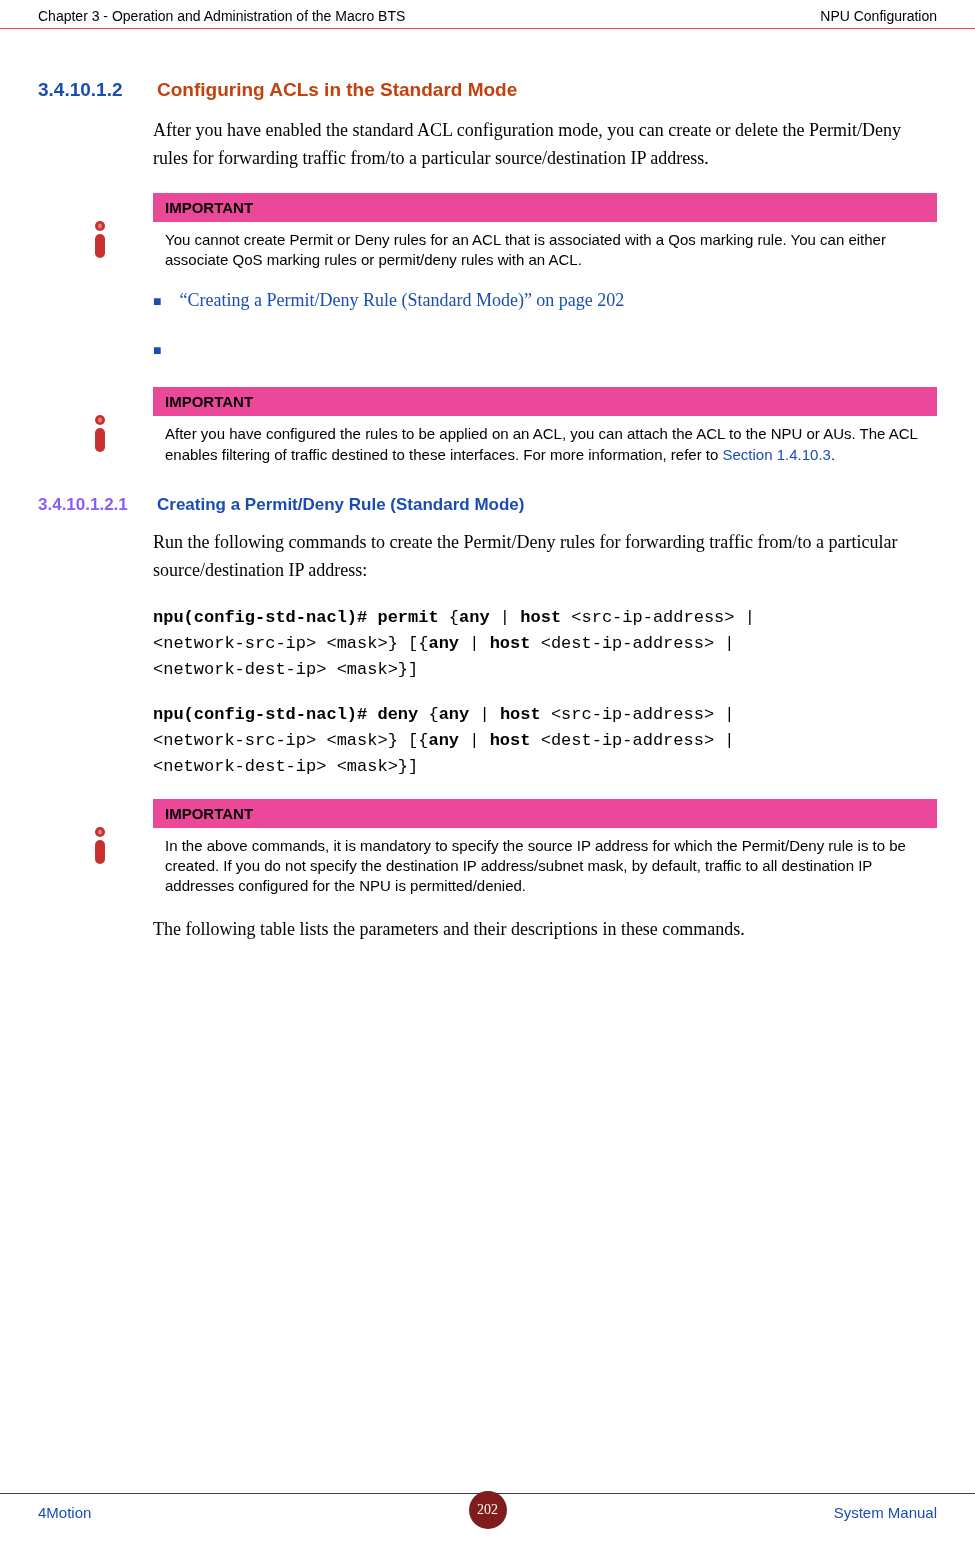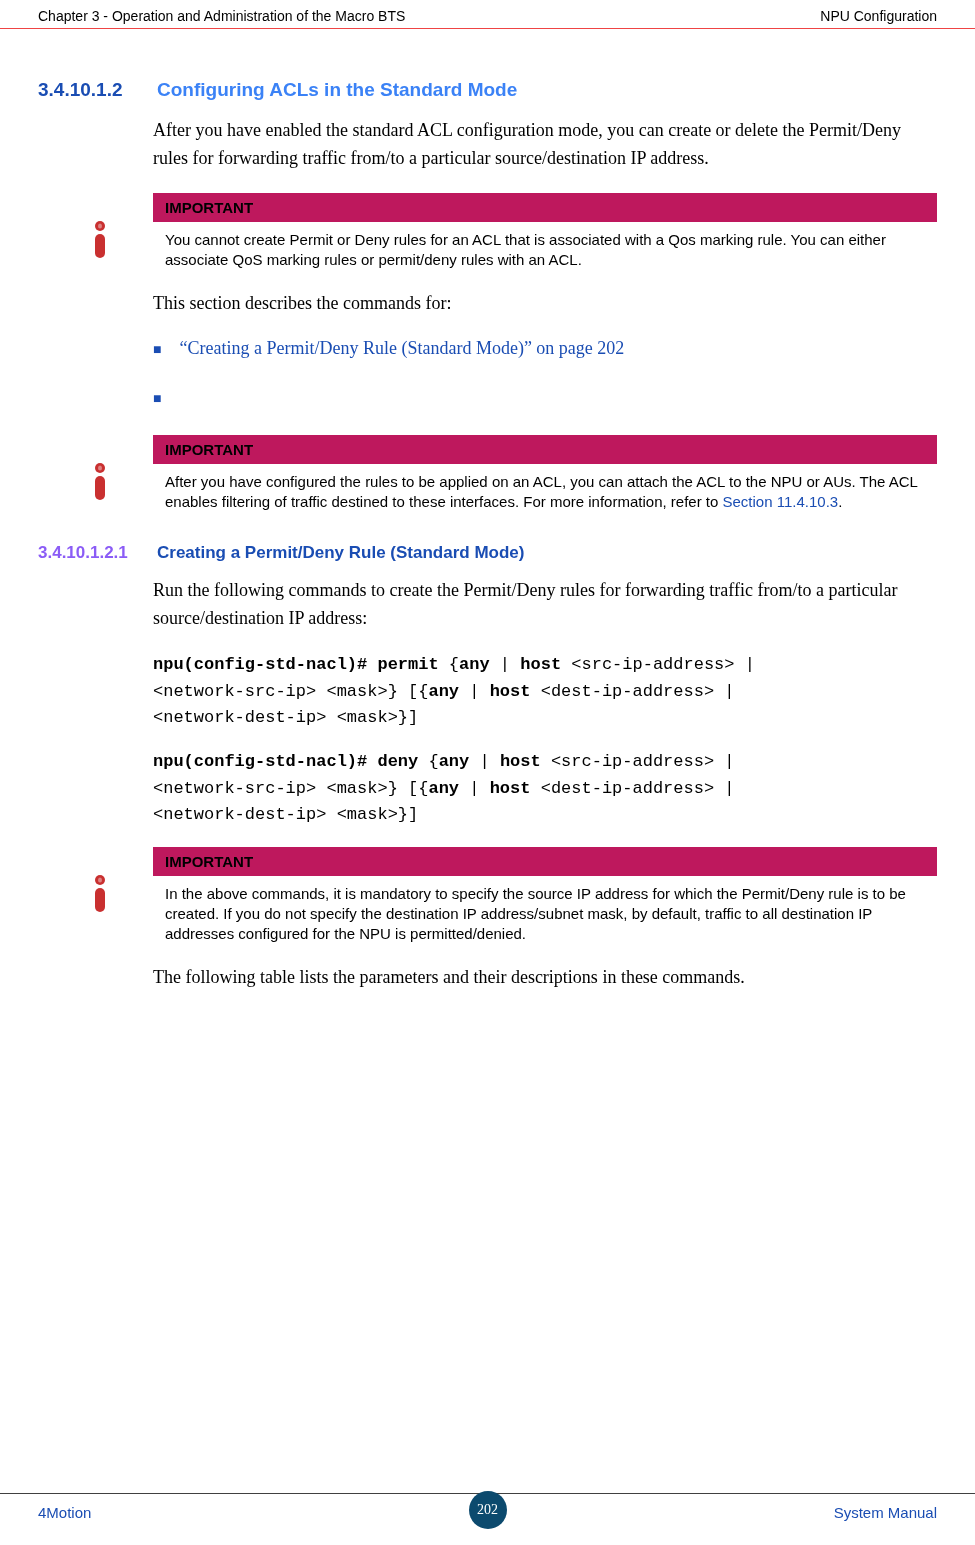--- a/index.html
+++ b/index.html
@@ -30,40 +30,40 @@
     .section-num {
       color: #1a4db3;
       font-family: Arial, Helvetica, sans-serif;
       font-weight: bold;
       font-size: 19px;
       display: inline-block;
       width: 115px;
       vertical-align: top;
     }
     .section-title {
-      color: #3b82f6;
+      color: #c2410c;
       font-family: Arial, Helvetica, sans-serif;
       font-weight: bold;
       font-size: 19px;
       display: inline-block;
     }
     .section-row {
       margin-bottom: 16px;
     }
     .body-text {
       font-size: 18px;
       line-height: 1.55;
       margin-left: 115px;
       margin-bottom: 20px;
     }
     .important-box {
       margin: 12px 0 20px 52px;
     }
     .important-header {
-      background: #be185d;
+      background: #ec4899;
       font-family: Arial, Helvetica, sans-serif;
       font-weight: bold;
       font-size: 15px;
       padding: 6px 12px;
       margin-left: 63px;
     }
     .important-row {
       display: flex;
       align-items: flex-start;
     }
@@ -146,21 +146,21 @@
       border-top: 1px solid #404040;
       padding-top: 10px;
     }
     .footer-left {
       color: #1a4db3;
     }
     .footer-right {
       color: #1a4db3;
     }
     .page-badge {
-      background: #0c4a6e;
+      background: #7f1d1d;
       color: white;
       border-radius: 50%;
       width: 38px;
       height: 38px;
       display: flex;
       align-items: center;
       justify-content: center;
       font-size: 14px;
       position: absolute;
       left: 50%;
@@ -192,21 +192,20 @@
         <svg viewBox="0 0 20 42" width="20" height="42">
           <circle cx="10" cy="6" r="5" fill="#c93030"></circle>
           <rect x="5" y="14" width="10" height="24" rx="5" fill="#c93030"></rect>
           <ellipse cx="10" cy="6" rx="2" ry="2.5" fill="#fff" opacity="0.4"></ellipse>
         </svg>
       </div>
       <div class="important-content">You cannot create Permit or Deny rules for an ACL that is associated with a Qos marking rule. You can either associate QoS marking rules or permit/deny rules with an ACL.</div>
     </div>
   </div>
 
-  <div class="body-text">This section describes the commands for:</div>
 
   <div class="bullet-list">
     <div class="bullet-item">
       <span class="bullet-marker">■</span>
       <span class="bullet-text">“Creating a Permit/Deny Rule (Standard Mode)” on page 202</span>
     </div>
     <div class="bullet-item">
       <span class="bullet-marker">■</span>
     </div>
   </div>
@@ -215,21 +214,21 @@
     <div class="important-header">IMPORTANT</div>
     <div class="important-row">
       <div class="info-icon">
         <svg viewBox="0 0 20 42" width="20" height="42">
           <circle cx="10" cy="6" r="5" fill="#c93030"></circle>
           <rect x="5" y="14" width="10" height="24" rx="5" fill="#c93030"></rect>
           <ellipse cx="10" cy="6" rx="2" ry="2.5" fill="#fff" opacity="0.4"></ellipse>
         </svg>
       </div>
       <div class="important-content">
-        <span>After you have configured the rules to be applied on an ACL, you can attach the ACL to the NPU or AUs. The ACL enables filtering of traffic destined to these interfaces. For more information, refer to </span><span class="section-link">Section 11.4.10.3</span><span>.</span>
+        <span>After you have configured the rules to be applied on an ACL, you can attach the ACL to the NPU or AUs. The ACL enables filtering of traffic destined to these interfaces. For more information, refer to </span><span class="section-link">Section 1.4.10.3</span><span>.</span>
       </div>
     </div>
   </div>
 
   <div class="subsection-row">
     <span class="subsection-num">3.4.10.1.2.1</span>
     <span class="subsection-title">Creating a Permit/Deny Rule (Standard Mode)</span>
   </div>
 
   <div class="body-text">Run the following commands to create the Permit/Deny rules for forwarding traffic from/to a particular source/destination IP address:</div>

